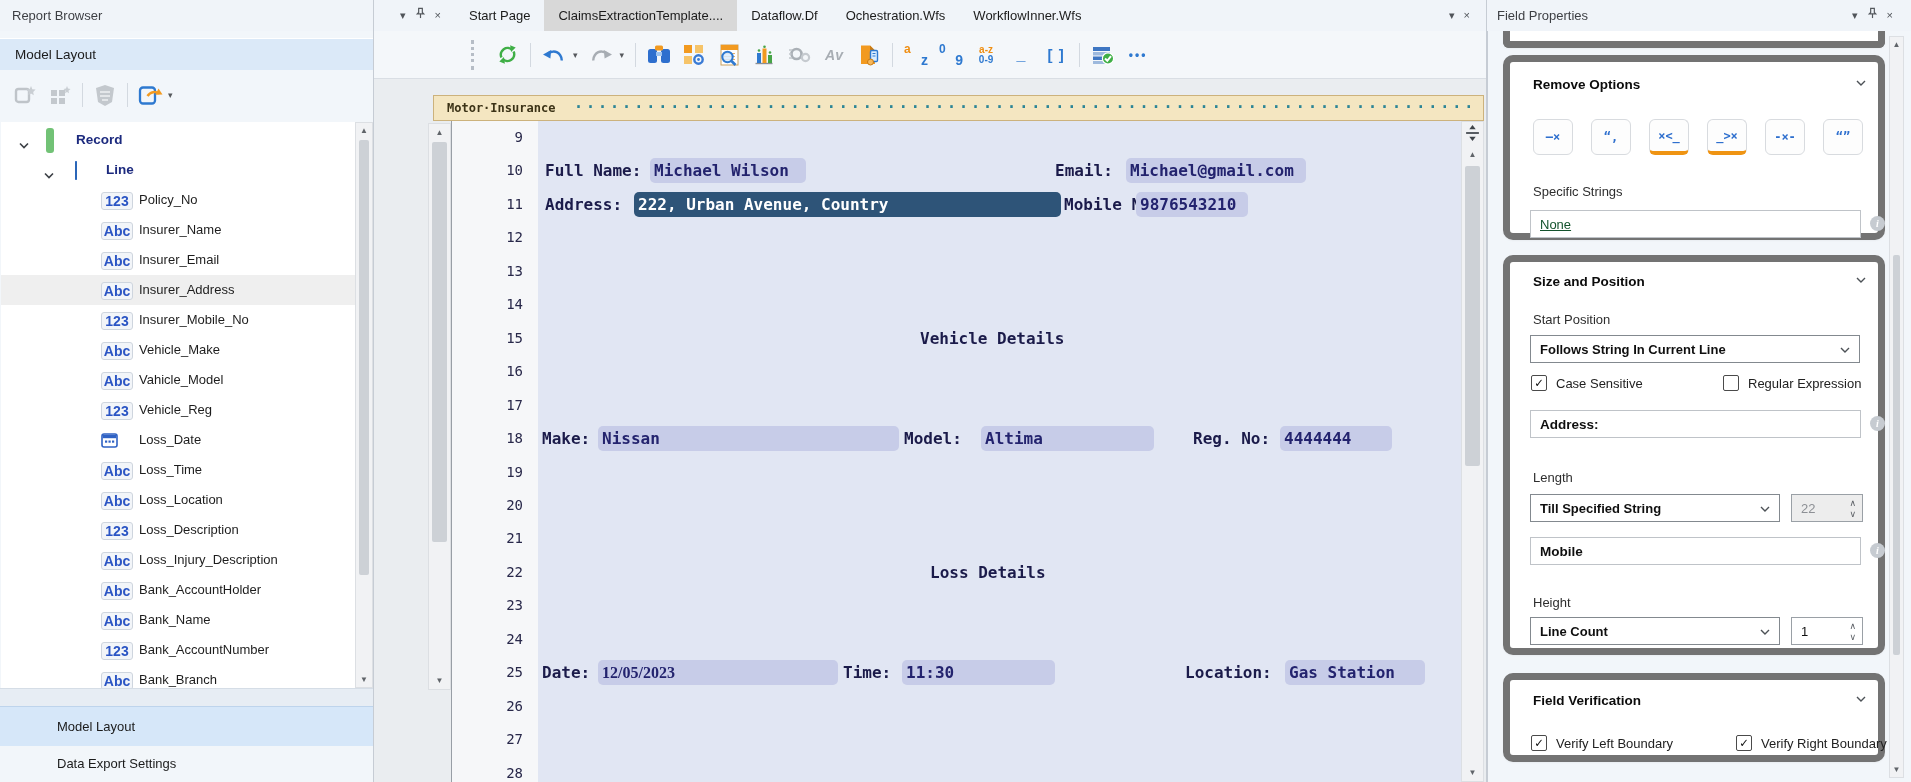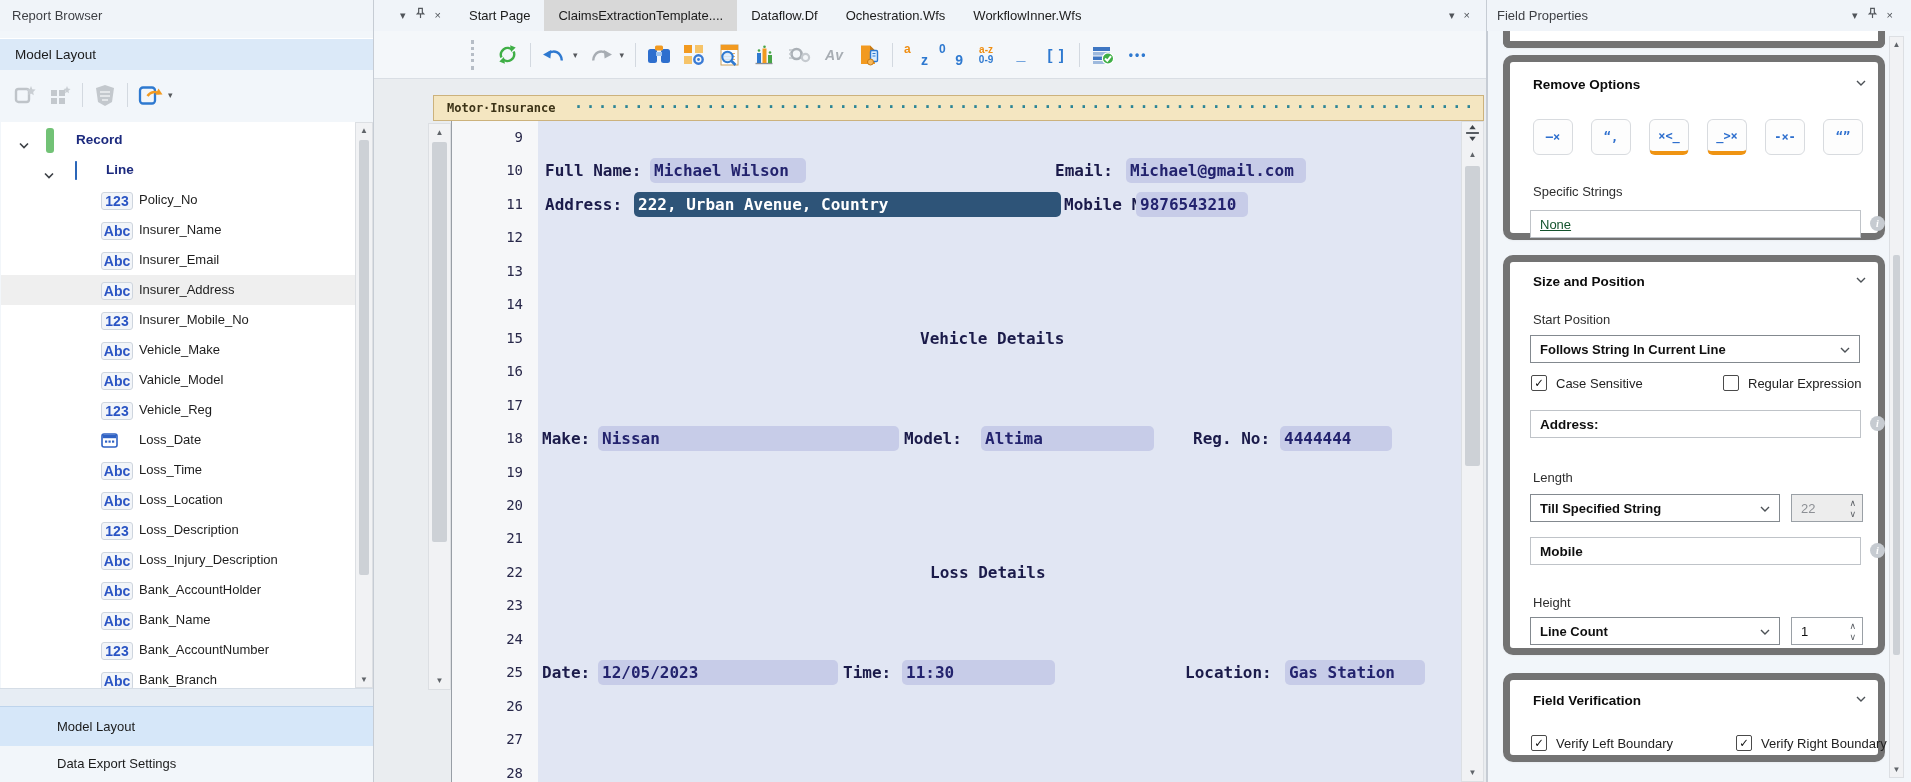--- a/index.html
+++ b/index.html
@@ -481,21 +481,21 @@
         </div>
         <div class="dline" style="top: 558.3px;">
           <span class="lnum">23</span>
         </div>
         <div class="dline" style="top: 591.75px;">
           <span class="lnum">24</span>
         </div>
         <div class="dline" style="top: 625.2px;">
           <span class="lnum">25</span>
           <span class="seg" style="left: 168px;">Date:</span>
-          <span class="seg h" style="left: 224px; width: 240px;">12/05/2023</span>
+          <span class="seg h" style="left: 224px; width: 240px; font-family: Liberation Serif, serif;">12/05/2023</span>
           <span class="seg" style="left: 469px;">Time:</span>
           <span class="seg h" style="left: 528px; width: 153px;">11:30</span>
           <span class="seg" style="left: 811px;">Location:</span>
           <span class="seg h" style="left: 911px; width: 140px;">Gas Station</span>
         </div>
         <div class="dline" style="top: 658.65px;">
           <span class="lnum">26</span>
         </div>
         <div class="dline" style="top: 692.1px;">
           <span class="lnum">27</span>

